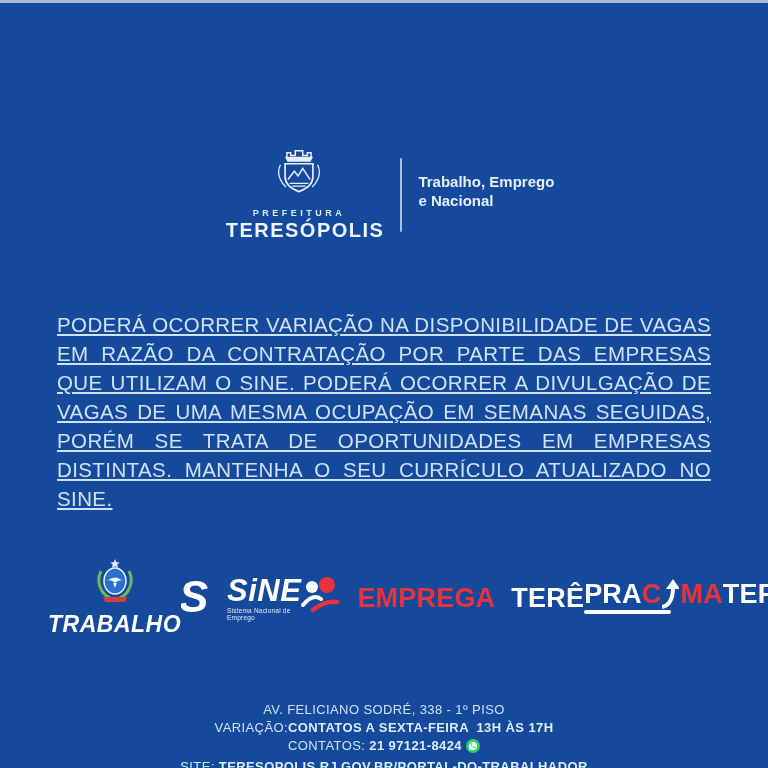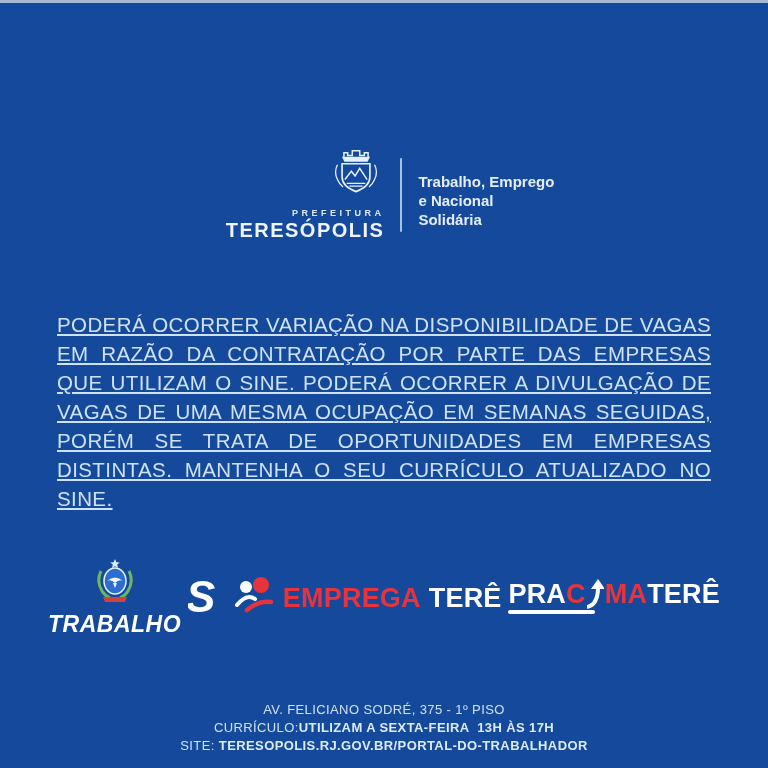--- a/index.html
+++ b/index.html
@@ -16,21 +16,21 @@
   }
   
   .header{
     margin-top:148px;
     display:flex;
     justify-content:center;
     align-items:center;
     gap:16px;
   }
   .city-logo{
-    display:flex;flex-direction:column;align-items:flex-end;
+    display:flex;flex-direction:column;align-items:center;
     color:#e8f1fb;
   }
   .city-logo .crest{margin-bottom:4px;}
   .city-logo .small-label{
     font-size:9px;font-weight:700;letter-spacing:3.5px;color:#dcebf7;
   }
   .city-logo .big-label{
     font-size:20px;font-weight:700;letter-spacing:1.5px;color:#eef5fc;
     margin-top:1px;
     margin-left:12px;
@@ -78,21 +78,21 @@
   .sine-text{display:flex;flex-direction:column;line-height:1;}
   .sine-name{
     font-size:31px;font-weight:900;font-style:italic;color:#ffffff;
     letter-spacing:.5px;
   }
   .sine-sub{
     font-size:6.5px;color:#e6eef8;margin-top:2px;letter-spacing:.2px;
     align-self:flex-end;
   }
   .logo-emprega{
-    display:flex;align-items:center;gap:8px;
+    display:flex;align-items:center;gap:16px;
     font-size:27px;font-weight:800;letter-spacing:.2px;
   }
   .logo-emprega .p1{color:#e7333c;}
   .logo-emprega .p2{color:#ffffff;}
   .logo-pracima{
     display:flex;align-items:flex-start;
     font-size:27px;font-weight:800;letter-spacing:.2px;
   }
   .logo-pracima .w{color:#ffffff;}
   .logo-pracima .r{color:#e7333c;}
@@ -140,21 +140,20 @@
         <path d="M20 38 h20 M23 41 h14" stroke="#e8f1fb" stroke-width="1.4"></path>
       </svg>
     </span>
     <span class="small-label">PREFEITURA</span>
     <span class="big-label">TERESÓPOLIS</span>
   </div>
   <div class="header-divider"></div>
   <div class="dept">
     <span>Trabalho, Emprego</span>
     <span>e Nacional</span>
-    <span>Solidária</span>
   </div>
 </div>
 
 <p class="notice">PODERÁ OCORRER VARIAÇÃO NA DISPONIBILIDADE DE VAGAS EM RAZÃO DA CONTRATAÇÃO POR PARTE DAS EMPRESAS QUE UTILIZAM O SINE. PODERÁ OCORRER A DIVULGAÇÃO DE VAGAS DE UMA MESMA OCUPAÇÃO EM SEMANAS SEGUIDAS, PORÉM SE TRATA DE OPORTUNIDADES EM EMPRESAS DISTINTAS. MANTENHA O SEU CURRÍCULO ATUALIZADO NO SINE.</p>
 
 <div class="logos-row">
 
   <div class="logo-trabalho">
     <span>
       <svg width="42" height="46" viewBox="0 0 42 46">
@@ -173,20 +172,24 @@
       </svg>
     </span>
     <span class="label">TRABALHO</span>
   </div>
 
   <div class="logo-sine">
     <span>
       <svg width="40" height="42" viewBox="0 0 40 42">
         <text x="-2" y="37" font-family="Liberation Sans, sans-serif" font-size="44" font-weight="900" font-style="italic" fill="#ffffff">S</text>
       </svg>
+    </span>
+    <span class="sine-text">
+      <span class="sine-name">SiNE</span>
+      <span class="sine-sub">Sistema Nacional de Emprego</span>
     </span>
   </div>
 
   <div class="logo-emprega">
     <span>
       <svg width="40" height="40" viewBox="0 0 40 40">
         <circle cx="11" cy="12" r="6" fill="#ffffff"></circle>
         <circle cx="26" cy="10" r="8" fill="#e7333c"></circle>
         <path d="M2 30 q10 -12 18 -6" stroke="#ffffff" stroke-width="4" fill="none" stroke-linecap="round"></path>
         <path d="M12 35 q12 -10 24 -8" stroke="#e7333c" stroke-width="4.5" fill="none" stroke-linecap="round"></path>
@@ -206,16 +209,21 @@
         <polygon points="11,0 4,10 18,10" fill="#ffffff"></polygon>
       </svg>
     </span>
     <span class="r">MA</span>
       <span class="w">TERÊ</span>
   </div>
 
 </div>
 
 <div class="footer">
-  <span class="footer-line">AV. FELICIANO SODRÉ, 375 - 1º PISO</span>
-  <span class="footer-line"><span>CURRÍCULO:</span><span class="bold">UTILIZAM A SEXTA-FEIRA  13H ÀS 17H</span></span>
+  <span class="footer-line">AV. FELICIANO SODRÉ, 338 - 1º PISO</span>
+  <span class="footer-line"><span>VARIAÇÃO:</span><span class="bold">CONTATOS A SEXTA-FEIRA  13H ÀS 17H</span></span>
+  <span class="footer-line"><span>CONTATOS: </span><span class="bold">21 97121-8424</span><span class="wa-icon"><svg width="14" height="14" viewBox="0 0 14 14">
+          <circle cx="7" cy="7" r="7" fill="#25d366"></circle>
+          <path d="M7 2.8 a4.2 4.2 0 0 1 0 8.4 a4.3 4.3 0 0 1 -2 -.5 l-2 .6 l.6 -1.9 a4.2 4.2 0 0 1 3.4 -6.6 z" fill="#ffffff"></path>
+          <path d="M5.4 5 c.5 1.5 1.5 2.6 3.2 3.2 l.7 -.8 l1 .6 c-.2 1 -1 1.2 -1.9 .9 c-1.9 -.6 -3.2 -1.9 -3.8 -3.7 c-.3 -.9 0 -1.6 .9 -1.8 l.6 1 z" fill="#25d366"></path>
+        </svg></span></span>
   <span class="footer-line"><span>SITE: </span><span class="bold">TERESOPOLIS.RJ.GOV.BR/PORTAL-DO-TRABALHADOR</span></span>
 </div>
 
 </body></html>

